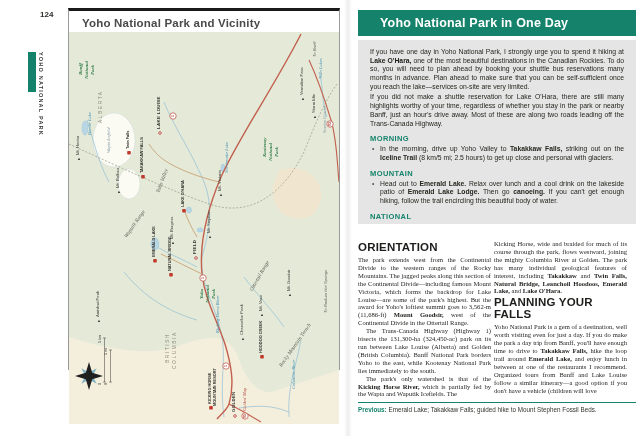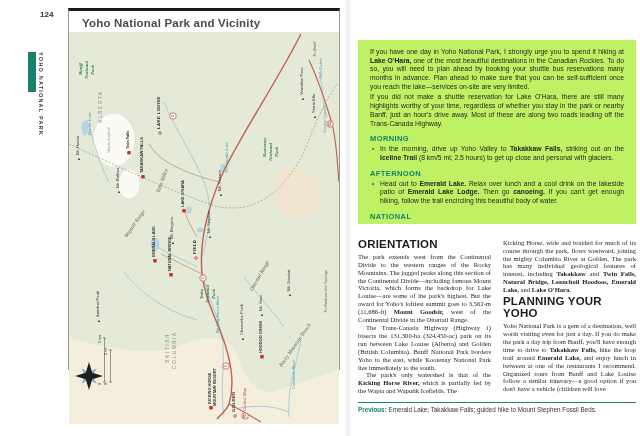--- a/index.html
+++ b/index.html
@@ -29,31 +29,31 @@
   .ml-to{fill:#6c6c60;font:italic 4.2px "Liberation Sans",sans-serif;}
   .ml-note{fill:#b5493a;font:italic 4.4px "Liberation Serif",serif;}
   .ml-ice{fill:#7f95a0;font:italic 4.4px "Liberation Serif",serif;}
   .ml-scale{fill:#3a3a34;font:3.8px "Liberation Sans",sans-serif;}
   .ml-shield{fill:#b5493a;font:bold 3.6px "Liberation Sans",sans-serif;}
 
   
   .hdrbar{position:absolute;left:330px;top:10px;width:278px;height:26px;background:#15836b;}
   .hdrbar .t{font:bold 12.5px "Liberation Sans",sans-serif;color:#fff;line-height:26px;
              padding-left:22px;letter-spacing:.2px;}
-  .greenbox{position:absolute;left:330px;top:40px;width:278px;height:184px;background:#bef264;
+  .greenbox{position:absolute;left:330px;top:40px;width:278px;height:184px;background:#e5e5e5;
             box-sizing:border-box;padding:8px 12px;overflow:hidden;}
   .intro-p{font:6.8px/1.28 "Liberation Sans",sans-serif;color:#26261f;margin:0 0 2px 0;text-align:justify;}
   .intro-p b{color:#1c1c16;}
   .it-heading{font:bold 7.5px "Liberation Sans",sans-serif;color:#15836b;letter-spacing:.4px;
               margin:6px 0 2px 0;}
   .it-item{position:relative;font:6.8px/1.28 "Liberation Sans",sans-serif;color:#26261f;
            padding-left:10px;margin:0 0 2px 0;text-align:justify;}
   .it-item::before{content:"•";position:absolute;left:2px;top:0;color:#55554d;}
-  .cols{position:absolute;left:330px;top:232px;width:278px;height:168px;overflow:hidden;
-        display:flex;gap:12px;align-items:center;}
+  .cols{position:absolute;left:330px;top:240px;width:278px;height:168px;overflow:hidden;
+        display:flex;gap:3px;}
   .col{width:133px;overflow:hidden;}
   .col-heading{font:bold 11.5px "Liberation Sans",sans-serif;color:#1d1d1b;letter-spacing:.2px;
                margin:1px 0 3px 0;}
   .body-p{font:6.6px/1.2 "Liberation Serif",serif;color:#1f1f1c;margin:0;text-align:justify;}
   .body-p.indent{text-indent:8px;}
   .footer-rule{position:absolute;left:330px;top:402px;width:278px;border-top:1px solid #15836b;}
   .footer{position:absolute;left:330px;top:406px;width:278px;
           font:6.3px "Liberation Sans",sans-serif;color:#33332e;}
   .footer .lbl{color:#15836b;font-weight:bold;}
 </style>
@@ -209,47 +209,50 @@
           <g>
             <circle cx="176" cy="384" r="3.2" fill="#fff" stroke="#b5493a" stroke-width="0.7"></circle>
             <text transform="translate(176,384) rotate(-90)" text-anchor="middle" y="1.3" class="ml-shield">95</text>
           </g>
         </g>
     </svg>
   </div>
 
   <div class="spine"></div>
 
+  <div class="hdrbar">
+    <div class="t">Yoho National Park in One Day</div>
+  </div>
   <div class="pagenum" style="left:632px;top:12px;">125</div>
   <div class="vtext" style="left:617px;top:52px;height:130px;">YOHO NATIONAL PARK</div>
   <div class="tab" style="left:632px;top:50px;width:8px;height:47px;"></div>
 
   <div class="greenbox">
     <p class="intro-p">If you have one day in Yoho National Park, I strongly urge you to spend it hiking at <b>Lake O'Hara,</b> one of the most beautiful destinations in the Canadian Rockies. To do so, you will need to plan ahead by booking your shuttle bus reservations many months in advance. Plan ahead to make sure that you can be self-sufficient once you reach the lake—services on-site are very limited.</p>
     <p class="intro-p">If you did not make a shuttle reservation for Lake O'Hara, there are still many highlights worthy of your time, regardless of whether you stay in the park or nearby Banff, just an hour's drive away. Most of these are along two roads leading off the Trans-Canada Highway.</p>
     <div id="itinerary-sections">
         <div class="it-heading">MORNING</div>
         <div class="it-item">In the morning, drive up Yoho Valley to <b>Takakkaw Falls,</b> striking out on the <b>Iceline Trail</b> (8 km/5 mi; 2.5 hours) to get up close and personal with glaciers.</div>
-        <div class="it-heading">AFTERNOON</div>
+        <div class="it-heading">MOUNTAIN</div>
         <div class="it-item">Head out to <b>Emerald Lake.</b> Relax over lunch and a cool drink on the lakeside patio of <b>Emerald Lake Lodge.</b> Then go <b>canoeing.</b> If you can't get enough hiking, follow the trail encircling this beautiful body of water.</div>
         <div class="it-heading">NATIONAL</div>
         <div class="it-item">Dinner at <b>Truffle Pigs Bistro</b> is a must.</div>
       </div>
   </div>
 
   <div class="cols">
     <div class="col" id="col-0">
         <div class="col-heading">ORIENTATION</div>
         <p class="body-p">The park extends west from the Continental Divide to the western ranges of the Rocky Mountains. The jagged peaks along this section of the Continental Divide—including famous Mount Victoria, which forms the backdrop for Lake Louise—are some of the park's highest. But the award for Yoho's loftiest summit goes to 3,562-m (11,686-ft) <b>Mount Goodsir,</b> west of the Continental Divide in the Ottertail Range.</p>
         <p class="body-p indent">The Trans-Canada Highway (Highway 1) bisects the 131,300-ha (324,450-ac) park on its run between Lake Louise (Alberta) and Golden (British Columbia). Banff National Park borders Yoho to the east, while Kootenay National Park lies immediately to the south.</p>
         <p class="body-p indent">The park's only watershed is that of the <b>Kicking Horse River,</b> which is partially fed by the Wapta and Waputik Icefields. The</p>
       </div>
     <div class="col" id="col-1">
         <p class="body-p">Kicking Horse, wide and braided for much of its course through the park, flows westward, joining the mighty Columbia River at Golden. The park has many individual geological features of interest, including <b>Takakkaw</b> and <b>Twin Falls, Natural Bridge, Leanchoil Hoodoos, Emerald Lake,</b> and <b>Lake O'Hara.</b></p>
-        <div class="col-heading">PLANNING YOUR YOHO</div>
+        <div class="col-heading">PLANNING YOUR FALLS</div>
         <p class="body-p">Yoho National Park is a gem of a destination, well worth visiting even for just a day. If you do make the park a day trip from Banff, you'll have enough time to drive to <b>Takakkaw Falls,</b> hike the loop trail around <b>Emerald Lake,</b> and enjoy lunch in between at one of the restaurants I recommend. Organized tours from Banff and Lake Louise follow a similar itinerary—a good option if you don't have a vehicle (children will love</p>
       </div>
   </div>
 
   <div class="footer-rule"></div>
   <div class="footer">
     <span class="lbl">Previous:</span><span> Emerald Lake; Takakkaw Falls; guided hike to Mount Stephen Fossil Beds.</span>
   </div>
 
 </div>

